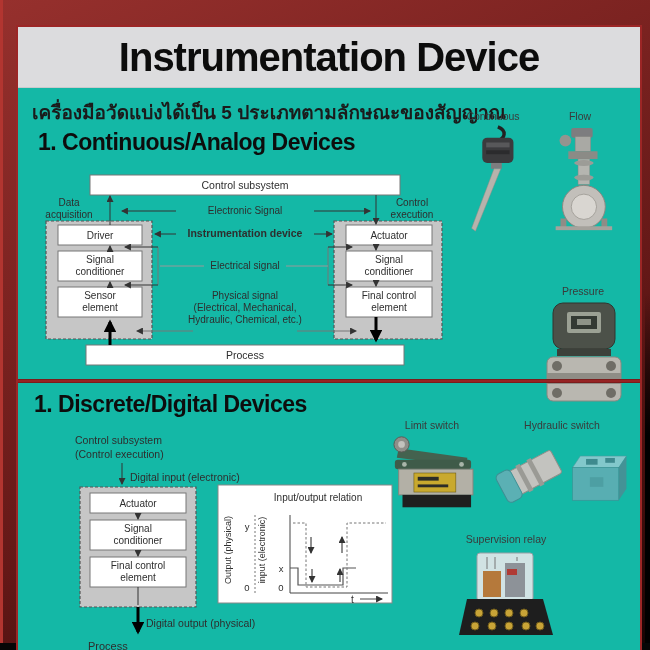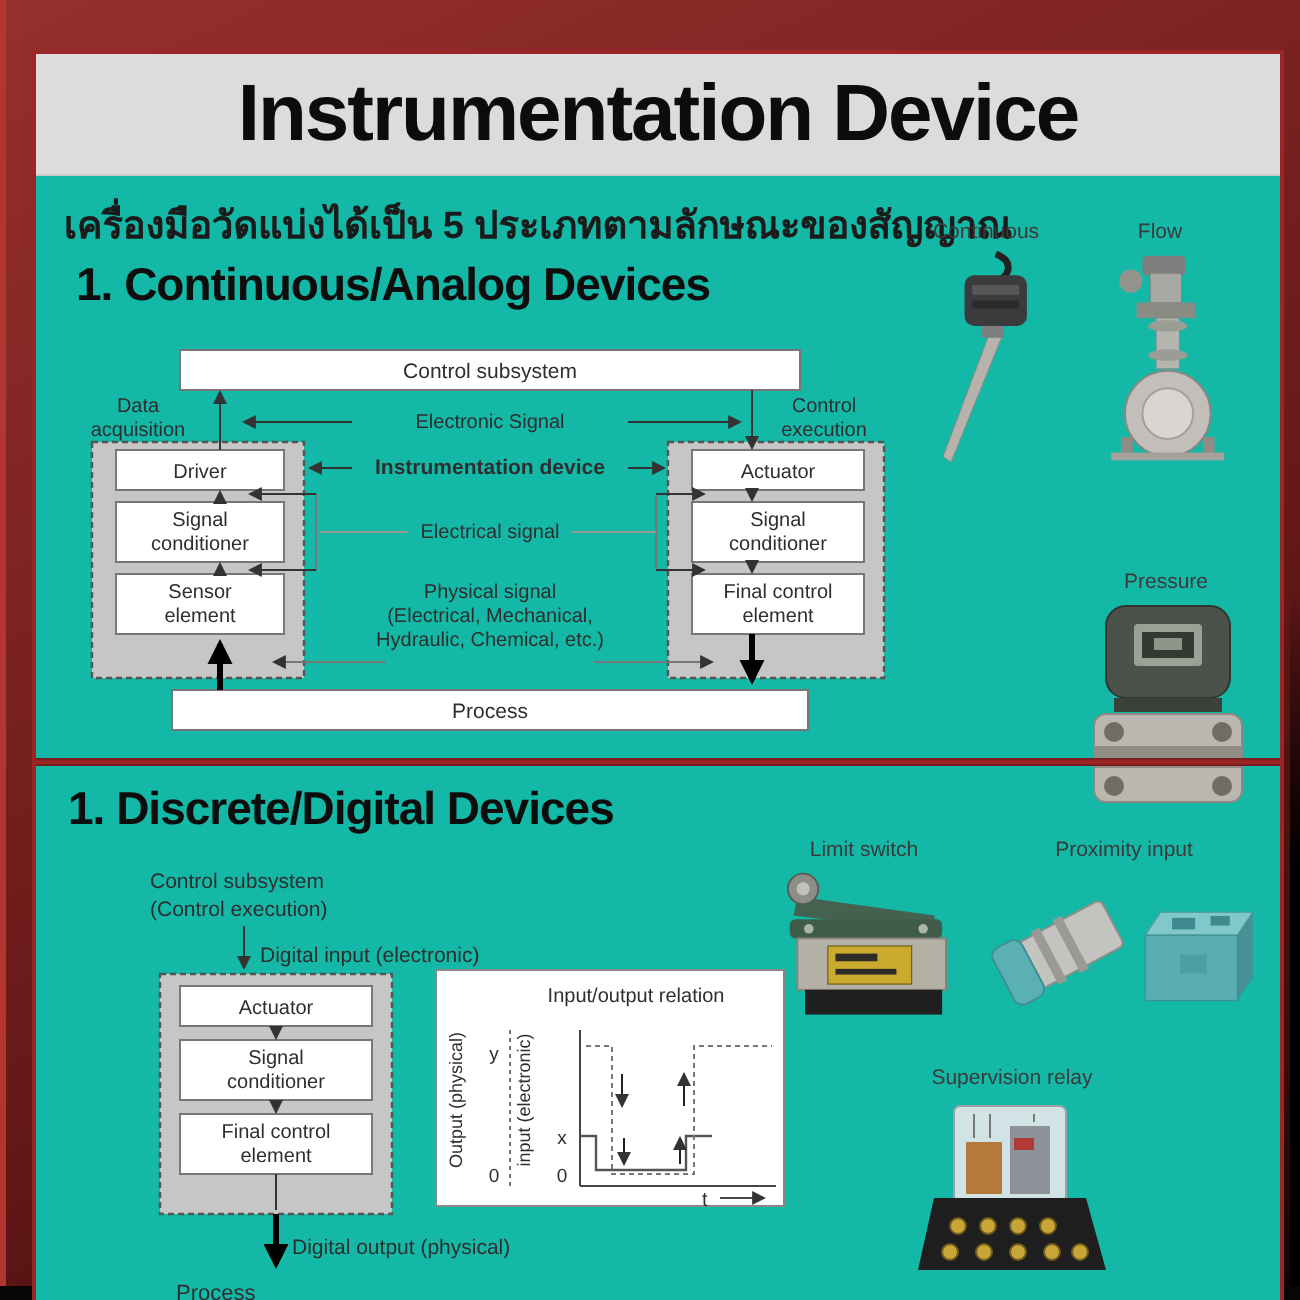--- a/index.html
+++ b/index.html
@@ -243,21 +243,21 @@
       <circle cx="80" cy="33" r="2.5" fill="#a9b5a9"></circle>
       <rect x="14" y="38" width="78" height="27" fill="#b3b0a6" stroke="#87847c"></rect>
       <rect x="30" y="42" width="44" height="20" fill="#c9a92e" stroke="#6b5a12" stroke-width="0.6"></rect>
       <rect x="34" y="46" width="22" height="4" fill="#2c2c28"></rect>
       <rect x="34" y="54" width="32" height="3" fill="#2c2c28"></rect>
       <rect x="18" y="65" width="72" height="13" fill="#1f1f1f"></rect>
     </svg>
   </div>
 
   <div class="fig" style="left:474px;top:392px;width:140px;">
-    <div class="fig-label">Proximity input</div>
+    <div class="fig-label">Hydraulic switch</div>
     <svg width="135" height="74" viewBox="0 0 135 77">
       <g transform="rotate(-28 36 42)">
         <rect x="12" y="29" width="52" height="27" rx="3" fill="#c3c3bf" stroke="#8e8e89"></rect>
         <rect x="24" y="27" width="5" height="31" fill="#9a9a95"></rect>
         <rect x="37" y="27" width="5" height="31" fill="#9a9a95"></rect>
         <rect x="0" y="26" width="17" height="33" rx="5" fill="#5bb0b4" stroke="#3d8f93"></rect>
       </g>
       <g>
         <polygon points="78,36 86,24 134,24 126,36" fill="#82c8cb" stroke="#4a9a9e" stroke-width="0.6"></polygon>
         <polygon points="126,36 134,24 134,58 126,70" fill="#449296"></polygon>

